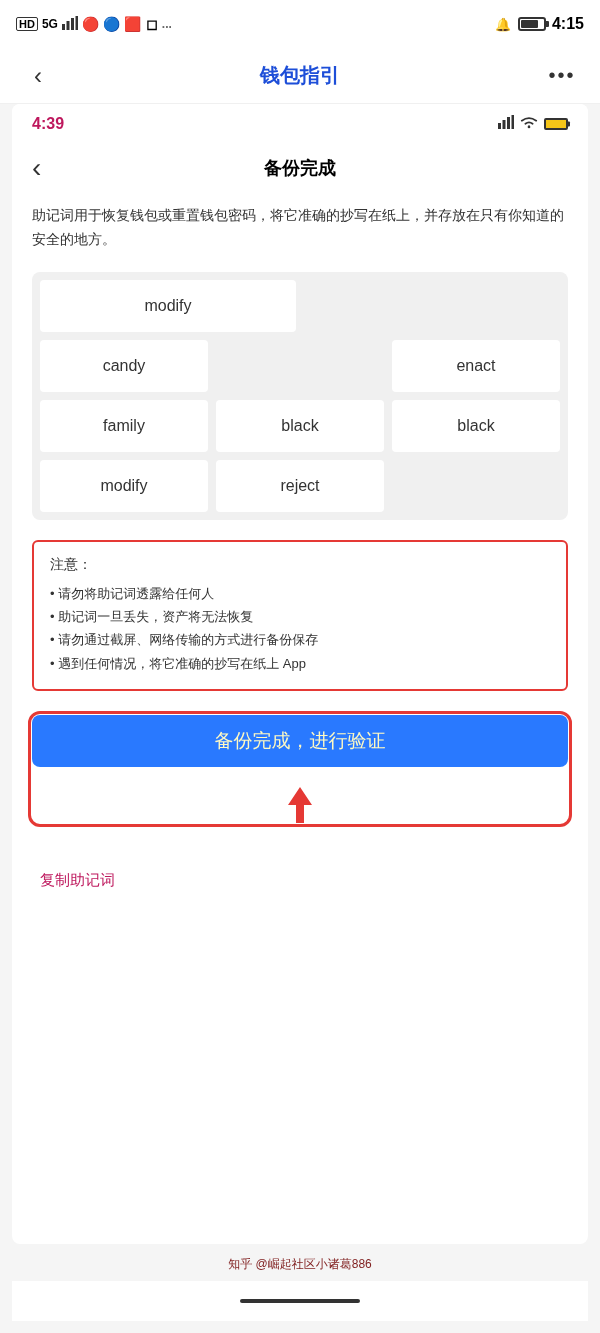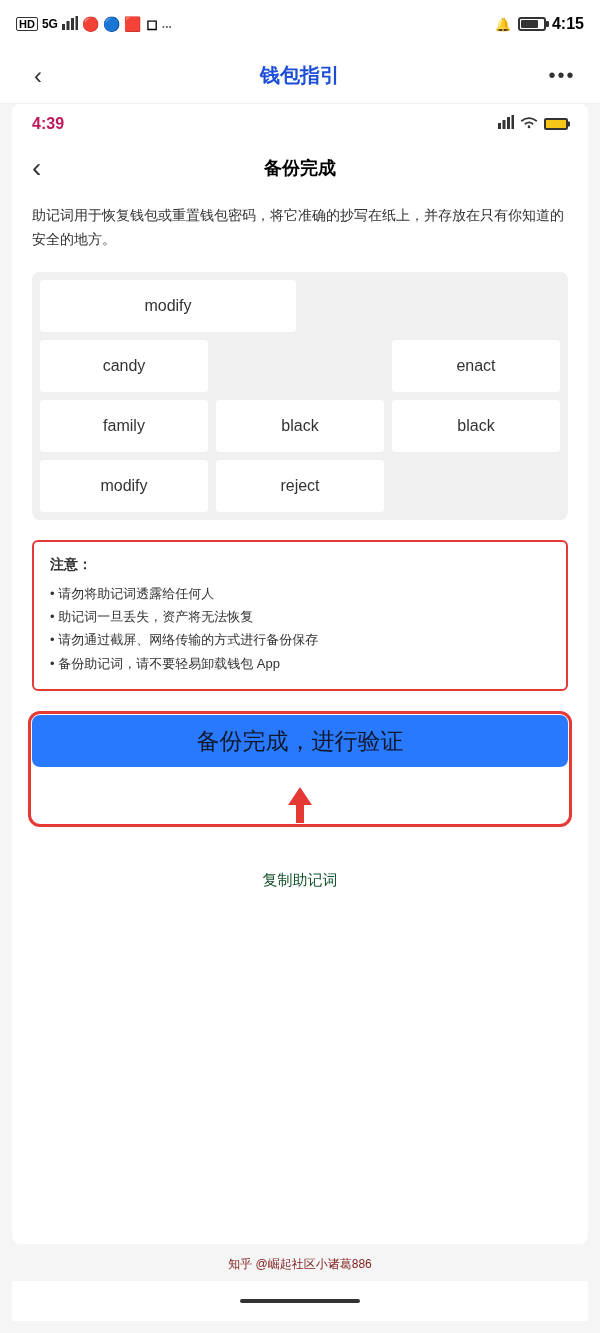--- a/index.html
+++ b/index.html
@@ -201,51 +201,50 @@
     .warning-box {
       border: 2px solid #e53935;
       border-radius: 6px;
       padding: 14px 16px;
       margin-bottom: 24px;
       background: #fff;
     }
     .warning-title {
       font-size: 14px;
       color: #333;
-      font-weight: 700;
+      font-weight: 400;
       margin-bottom: 8px;
     }
     .warning-item {
       font-size: 13px;
       color: #333;
       line-height: 1.8;
       display: flex;
       align-items: flex-start;
       gap: 4px;
     }
 
     
     .primary-btn {
       width: 100%;
       height: 52px;
       background: #2979ff;
       border: none;
       border-radius: 8px;
-      color: #0f172a;
-      font-size: 23px;
+      color: #fef9c3;
+      font-size: 19px;
       font-weight: 500;
       cursor: pointer;
       margin-bottom: 16px;
       position: relative;
     }
 
     
     .copy-link {
-      text-align: center;
-      color: #14532d;
+      color: #be185d;
       font-size: 15px;
       cursor: pointer;
       padding: 8px;
     }
 
     
     .btn-wrapper {
       position: relative;
       margin-bottom: 40px;
     }
@@ -437,21 +436,21 @@
               </div>
             <div class="mnemonic-cell empty"></div>
           </div>
         </div>
 
         <div class="warning-box">
           <div class="warning-title">注意：</div>
           <div class="warning-item">• 请勿将助记词透露给任何人</div>
           <div class="warning-item">• 助记词一旦丢失，资产将无法恢复</div>
           <div class="warning-item">• 请勿通过截屏、网络传输的方式进行备份保存</div>
-          <div class="warning-item">• 备份助记词，请不要轻易卸载钱包 App</div>
+          <div class="warning-item">• 遇到任何情况，将它准确的抄写在纸上 App</div>
         </div>
 
         <div class="btn-wrapper">
           <button class="primary-btn">备份完成，进行验证</button>
           <div class="btn-red-border"></div>
           
           <div class="arrow-container">
             <svg class="red-arrow-up" viewBox="0 0 40 36">
               <polygon points="20,0 32,18 24,18 24,36 16,36 16,18 8,18" fill="#e53935"></polygon>
             </svg>

